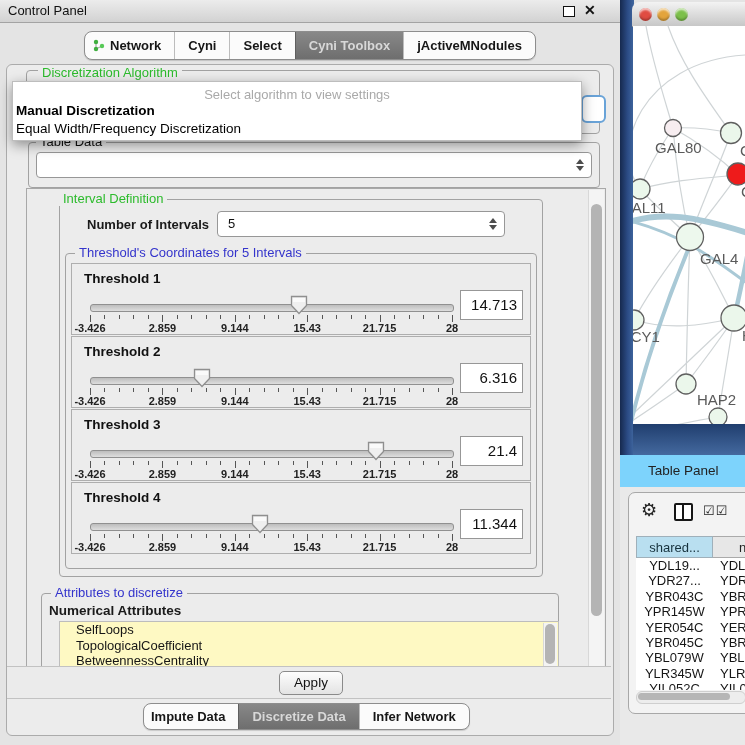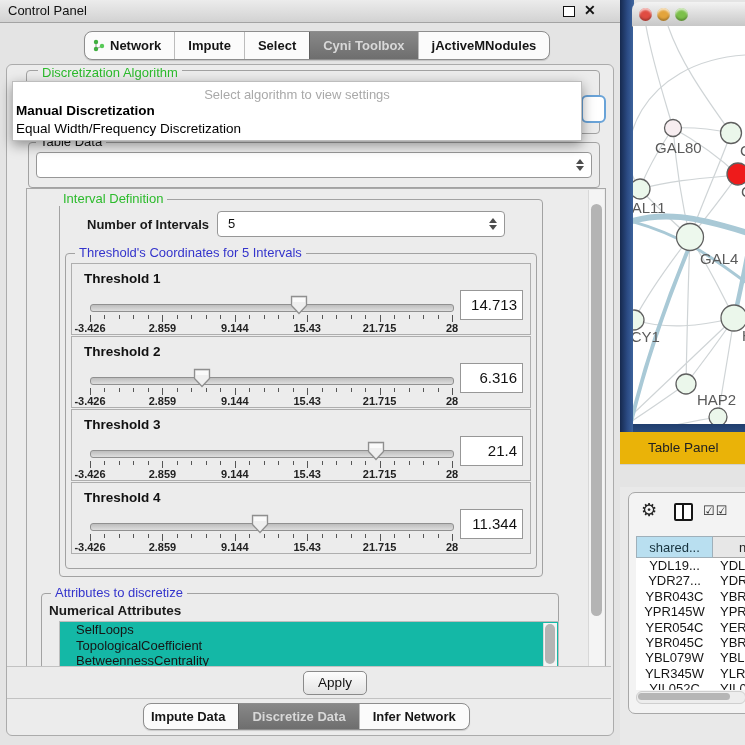--- a/index.html
+++ b/index.html
@@ -52,37 +52,37 @@
   .throw{position:absolute;left:44px;width:458px;height:70px;border:1px solid #aeaeae;background:#ececec;}
   .throw .lbl{position:absolute;left:12px;top:7px;font-size:13.5px;font-weight:bold;color:#111;}
   .track{position:absolute;left:18px;top:40px;width:362px;height:6px;border-radius:3px;
          background:linear-gradient(#bdbdbd,#dedede);border:1px solid #909090;}
   .tick{position:absolute;width:1px;background:#555;}
   .ticklab{position:absolute;width:60px;text-align:center;font-size:11px;font-weight:bold;color:#222;}
   .thumb{position:absolute;z-index:3;}
   .valbox{position:absolute;left:388px;top:26px;width:56px;height:28px;background:#fff;
           border:1.5px solid #979797;font-size:15px;text-align:right;line-height:28px;padding-right:5px;color:#111;}
   
-  .attrlist{position:absolute;background:#14b8a6;border:1px solid #bdbdbd;overflow:hidden;}
+  .attrlist{position:absolute;background:#fef9c3;border:1px solid #bdbdbd;overflow:hidden;}
   .attrlist .it{font-size:13px;color:#161616;padding-left:16px;line-height:15.5px;}
   
   .applystrip{left:7px;top:666px;width:604px;height:31px;background:#ebebeb;
               border-top:1px solid #c2c2c2;border-bottom:1px solid #c2c2c2;}
   .applybtn{position:absolute;left:272px;top:4px;width:62px;height:22px;background:linear-gradient(#fdfdfd,#e3e3e3);
-            border:1px solid #8a8a8a;border-radius:5px;font-size:13.5px;color:#111;text-align:center;line-height:22px;margin-left:24px;}
+            border:1px solid #8a8a8a;border-radius:5px;font-size:13.5px;color:#111;text-align:center;line-height:22px;}
   
   .navstrip{left:620px;top:0;width:14px;height:455px;background:linear-gradient(90deg,#16294e,#2c4c86 55%,#40679f);}
   .nettitle{left:632px;top:2px;width:113px;height:24px;background:linear-gradient(#f3f3f3,#c7c7c7);
             border-bottom:1px solid #8e8e8e;border-top-left-radius:8px;}
   .tl{position:absolute;top:6px;width:13px;height:13px;border-radius:50%;
       box-shadow:inset 0 2px 2px rgba(255,255,255,.7),inset 0 -2px 2px rgba(0,0,0,.25);}
   .canvas{left:633px;top:26px;width:132px;height:398px;background:#fff;overflow:hidden;}
   .netbottom{left:633px;top:424px;width:112px;height:31px;background:linear-gradient(#203e6e,#44699f);}
   
-  .tpbar{left:620px;top:432px;width:125px;height:32px;background:#eab308;border-bottom:1px solid #d0d0d0;}
+  .tpbar{left:620px;top:455px;width:125px;height:32px;background:#7dd3fc;border-bottom:1px solid #d0d0d0;}
   .tpbar .t{position:absolute;left:28px;top:8px;font-size:13.5px;color:#222;}
   .tplower{left:620px;top:487px;width:125px;height:258px;background:#e9e9e9;}
   .tpbox{left:628px;top:492px;width:130px;height:220px;background:#f3f3f3;border:1px solid #a8a8a8;border-radius:7px;}
   .gear{position:absolute;left:12px;top:6px;font-size:18px;color:#252525;}
   .colic{position:absolute;left:45px;top:10px;width:15px;height:14px;border:2px solid #161616;border-radius:2px;background:#fff;}
   .colic:before{content:"";position:absolute;left:6px;top:0;width:2px;height:14px;background:#161616;}
   .checks{position:absolute;left:74px;top:10px;font-size:13px;color:#222;letter-spacing:1px;}
   .thead{position:absolute;left:7px;top:43px;height:22px;display:flex;}
   .thc{font-size:13px;line-height:22px;border:1px solid #9fb0ba;}
   .thc1{width:75px;text-align:center;background:#b9dff0;color:#17323d;}
@@ -112,21 +112,21 @@
         <svg width="13" height="13">
           <line x1="4" y1="3" x2="4" y2="10" stroke="#9c9c9c"></line>
           <line x1="4" y1="10" x2="10" y2="7" stroke="#9c9c9c"></line>
           <circle cx="4" cy="3" r="2.2" fill="#3fae3f"></circle>
           <circle cx="4" cy="10" r="2.2" fill="#3fae3f"></circle>
           <circle cx="10" cy="7" r="2.2" fill="#57c957"></circle>
         </svg>
         <span>Network</span>
       </div>
       <div class="seg">
-        <span>Impute</span>
+        <span>Cyni</span>
       </div>
       <div class="seg">
         <span>Select</span>
       </div>
       <div class="seg active">
         <span>Cyni Toolbox</span>
       </div>
       <div class="seg">
         <span>jActiveMNodules</span>
       </div>

